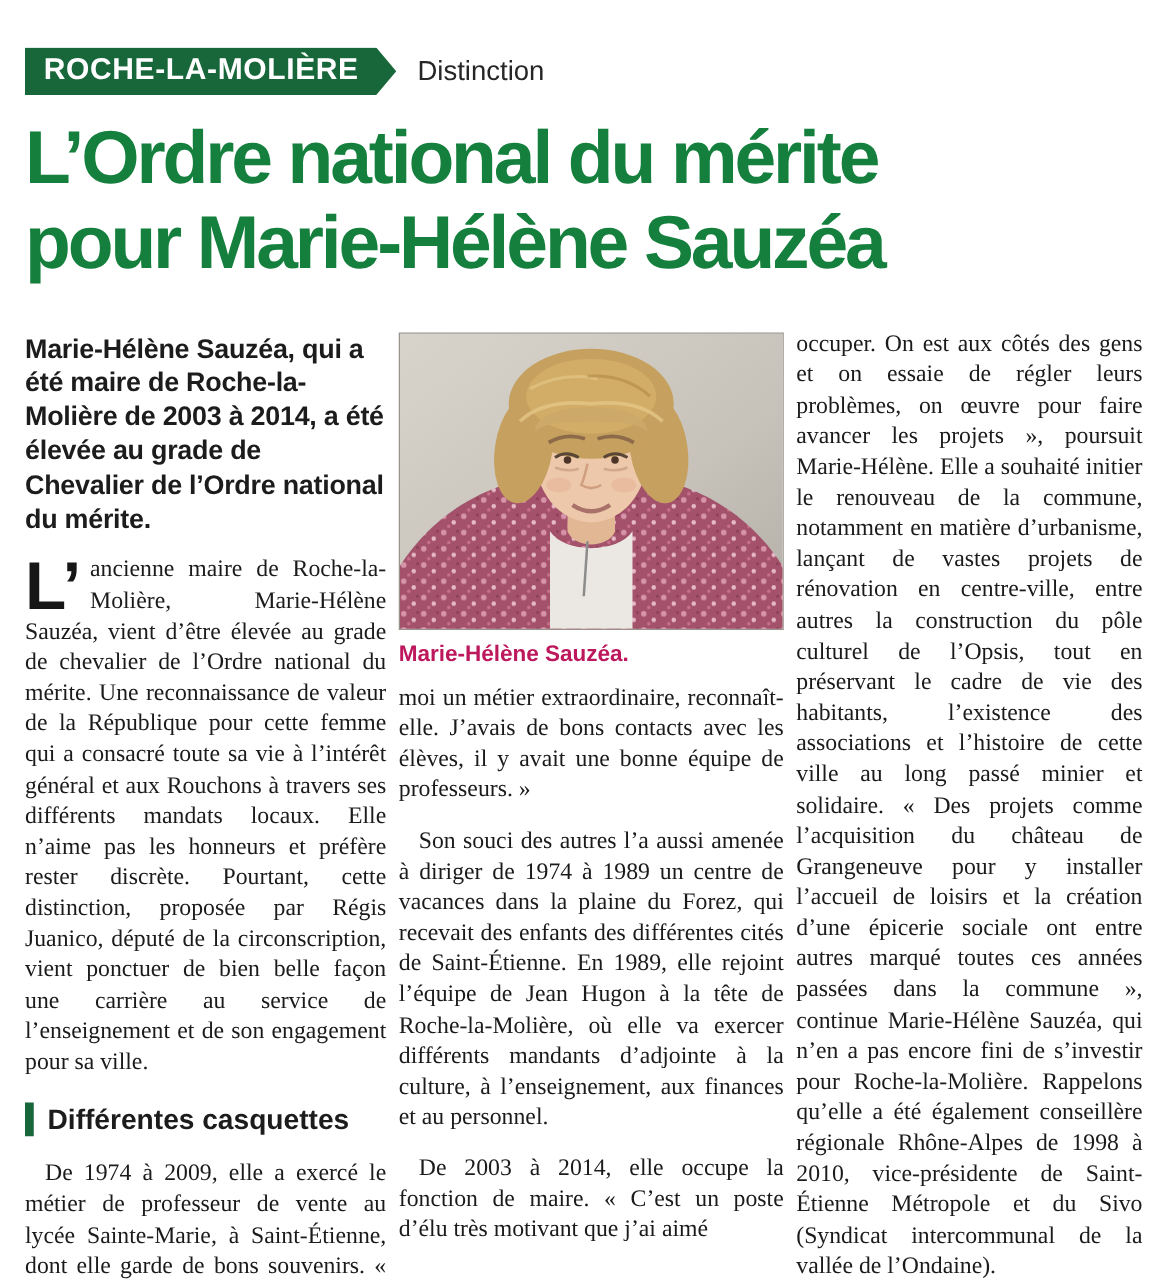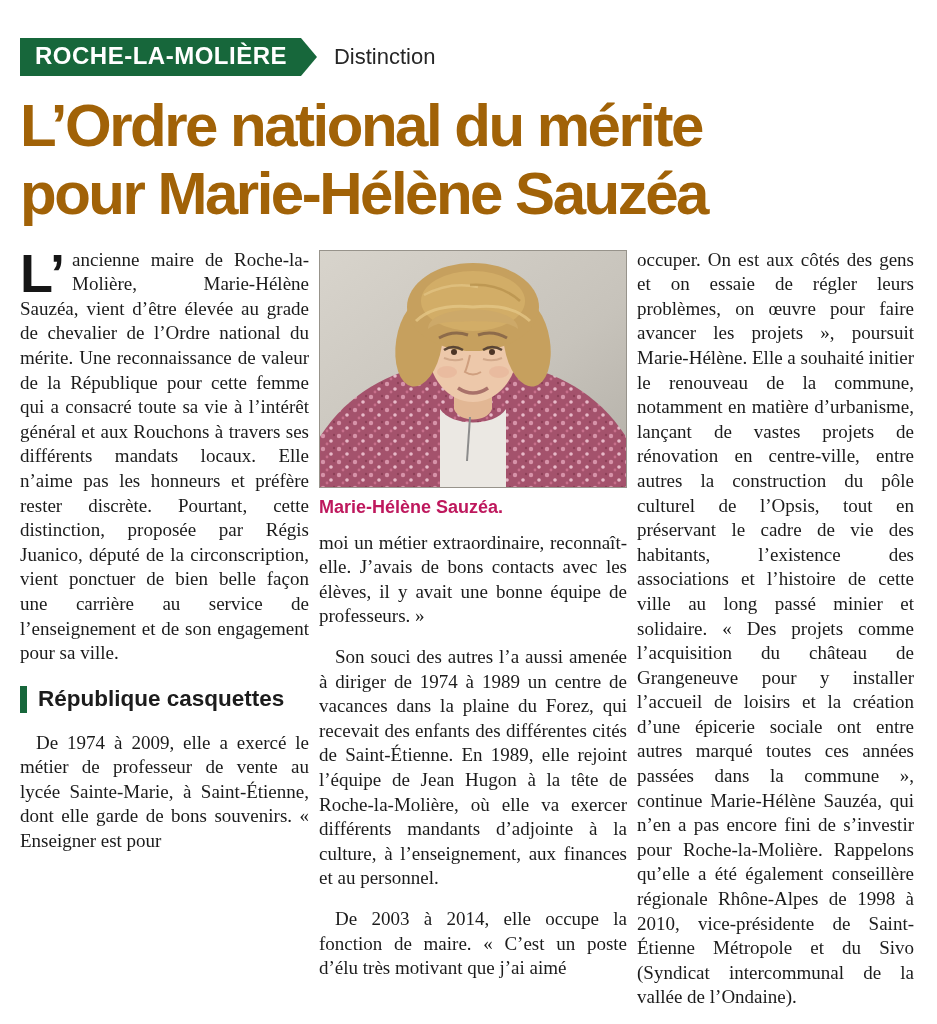--- a/index.html
+++ b/index.html
@@ -20,21 +20,21 @@
     font-size: 24px; letter-spacing: .5px;
     padding: 4px 30px 6px 15px;
     clip-path: polygon(0 0, calc(100% - 16px) 0, 100% 50%, calc(100% - 16px) 100%, 0 100%);
     white-space: nowrap;
   }
   .topic { font-family: "Liberation Sans", sans-serif; font-size: 22px; color: #262626; }
   
   h1.headline {
     font-family: "Liberation Sans", sans-serif; font-weight: bold;
     font-size: 60px; line-height: 1.13; letter-spacing: -2.5px;
-    color: #a16207; margin: 16px 0 20px 0;
+    color: #15803d; margin: 16px 0 36px 0;
   }
   
   .columns { display: grid; grid-template-columns: 289px 308px 1fr; column-gap: 10px; }
   .lead {
     font-family: "Liberation Sans", sans-serif; font-weight: bold;
     font-size: 21.5px; line-height: 1.27; letter-spacing: -0.2px;
     color: #1c1c1c; margin: 2px 0 15px 0;
   }
   .body {
     font-size: 19px; line-height: 24.6px; text-align: justify;
@@ -83,24 +83,25 @@
         <span>ROCHE-LA-MOLIÈRE</span>
       </div>
       <span class="topic">Distinction</span>
     </div>
     <h1 class="headline"><span>L’Ordre national du mérite</span><br><span>pour Marie-Hélène Sauzéa</span></h1>
   </header>
 
   <div class="columns">
 
     <div class="col">
+      <p class="lead">Marie-Hélène Sauzéa, qui a été maire de Roche-la-Molière de 2003 à 2014, a été élevée au grade de Chevalier de l’Ordre national du mérite.</p>
       <p class="body"><span class="dropcap">L’</span><span>ancienne maire de Roche-la-Molière, Marie-Hélène Sauzéa, vient d’être élevée au grade de chevalier de l’Ordre national du mérite. Une reconnaissance de valeur de la République pour cette femme qui a consacré toute sa vie à l’intérêt général et aux Rouchons à travers ses différents mandats locaux. Elle n’aime pas les honneurs et préfère rester discrète. Pourtant, cette distinction, proposée par Régis Juanico, député de la circonscription, vient ponctuer de bien belle façon une carrière au service de l’enseignement et de son engagement pour sa ville.</span></p>
       <h2 class="subhead">
         <span class="subhead-bar"></span>
-        <span>République casquettes</span>
+        <span>Différentes casquettes</span>
       </h2>
       <p class="body indent">De 1974 à 2009, elle a exercé le métier de professeur de vente au lycée Sainte-Marie, à Saint-Étienne, dont elle garde de bons souvenirs. « Enseigner est pour</p>
     </div>
 
     <div class="col">
       <figure class="photo">
         <svg class="photo-frame" viewBox="0 0 306 236" xmlns="http://www.w3.org/2000/svg" role="img">
           <defs>
             <linearGradient id="wall" x1="0" y1="0" x2="1" y2="1">
               <stop offset="0" stop-color="#d8d4cc"></stop>

